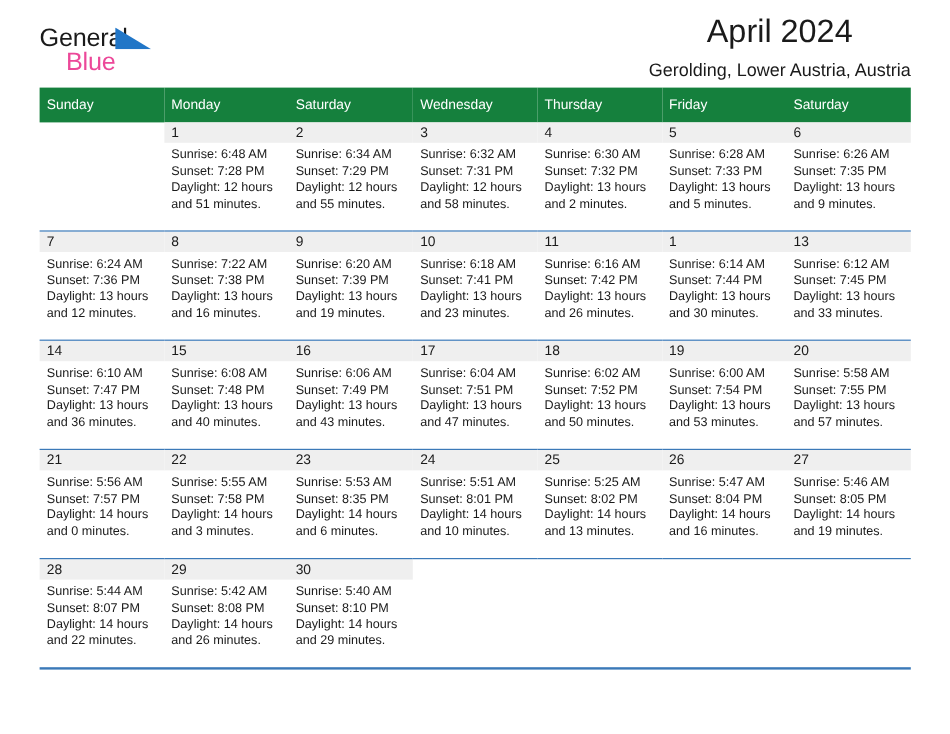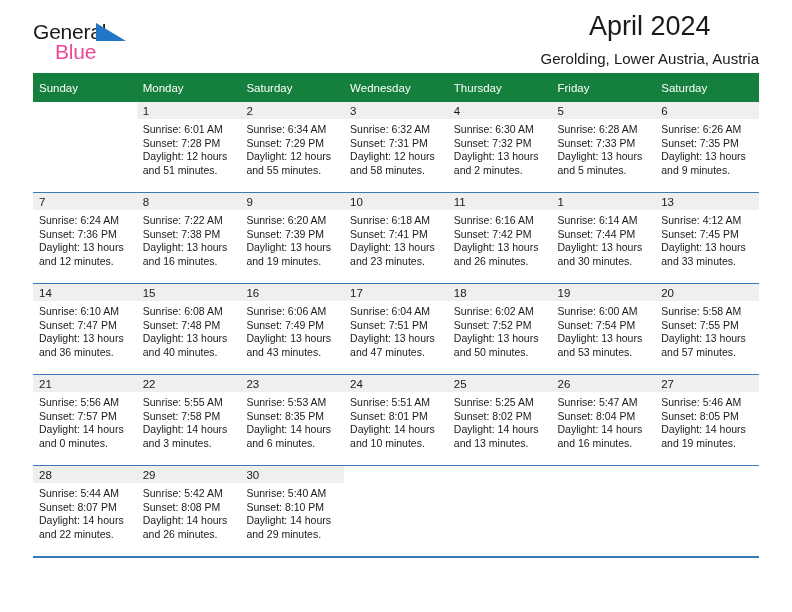--- a/index.html
+++ b/index.html
@@ -191,21 +191,21 @@
         <tr class="week">
           <td>
             <div class="cell-inner cell-empty">
               <div class="daynum"></div>
             </div>
           </td>
           <td>
             <div class="cell-inner">
               <div class="daynum">1</div>
               <div class="details">
-                <div>Sunrise: 6:01 AM</div>
+                <div>Sunrise: 6:48 AM</div>
                 <div>Sunset: 7:28 PM</div>
                 <div>Daylight: 12 hours</div>
                 <div>and 51 minutes.</div>
               </div>
             </div>
           </td>
           <td>
             <div class="cell-inner">
               <div class="daynum">2</div>
               <div class="details">
@@ -325,21 +325,21 @@
                 <div>Sunset: 7:44 PM</div>
                 <div>Daylight: 13 hours</div>
                 <div>and 30 minutes.</div>
               </div>
             </div>
           </td>
           <td>
             <div class="cell-inner">
               <div class="daynum">13</div>
               <div class="details">
-                <div>Sunrise: 4:12 AM</div>
+                <div>Sunrise: 6:12 AM</div>
                 <div>Sunset: 7:45 PM</div>
                 <div>Daylight: 13 hours</div>
                 <div>and 33 minutes.</div>
               </div>
             </div>
           </td>
         </tr>
         <tr class="week">
           <td>
             <div class="cell-inner">

